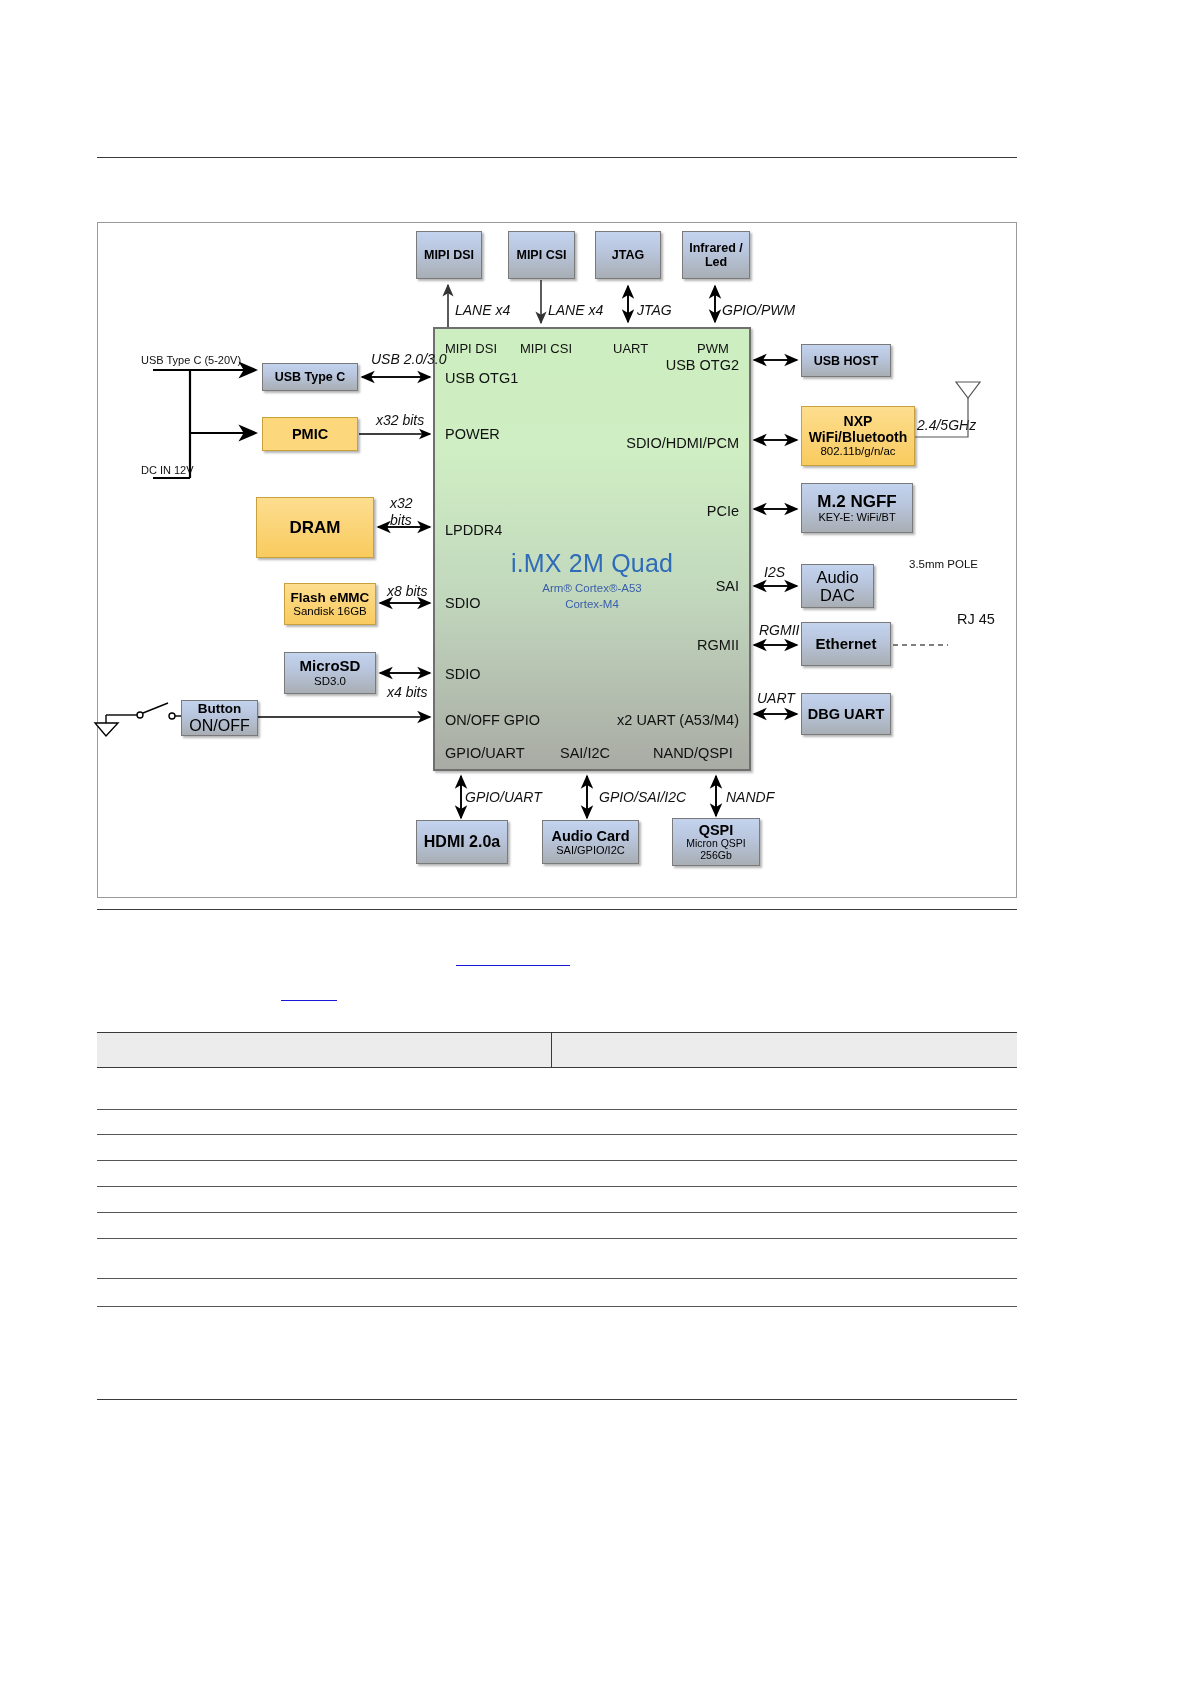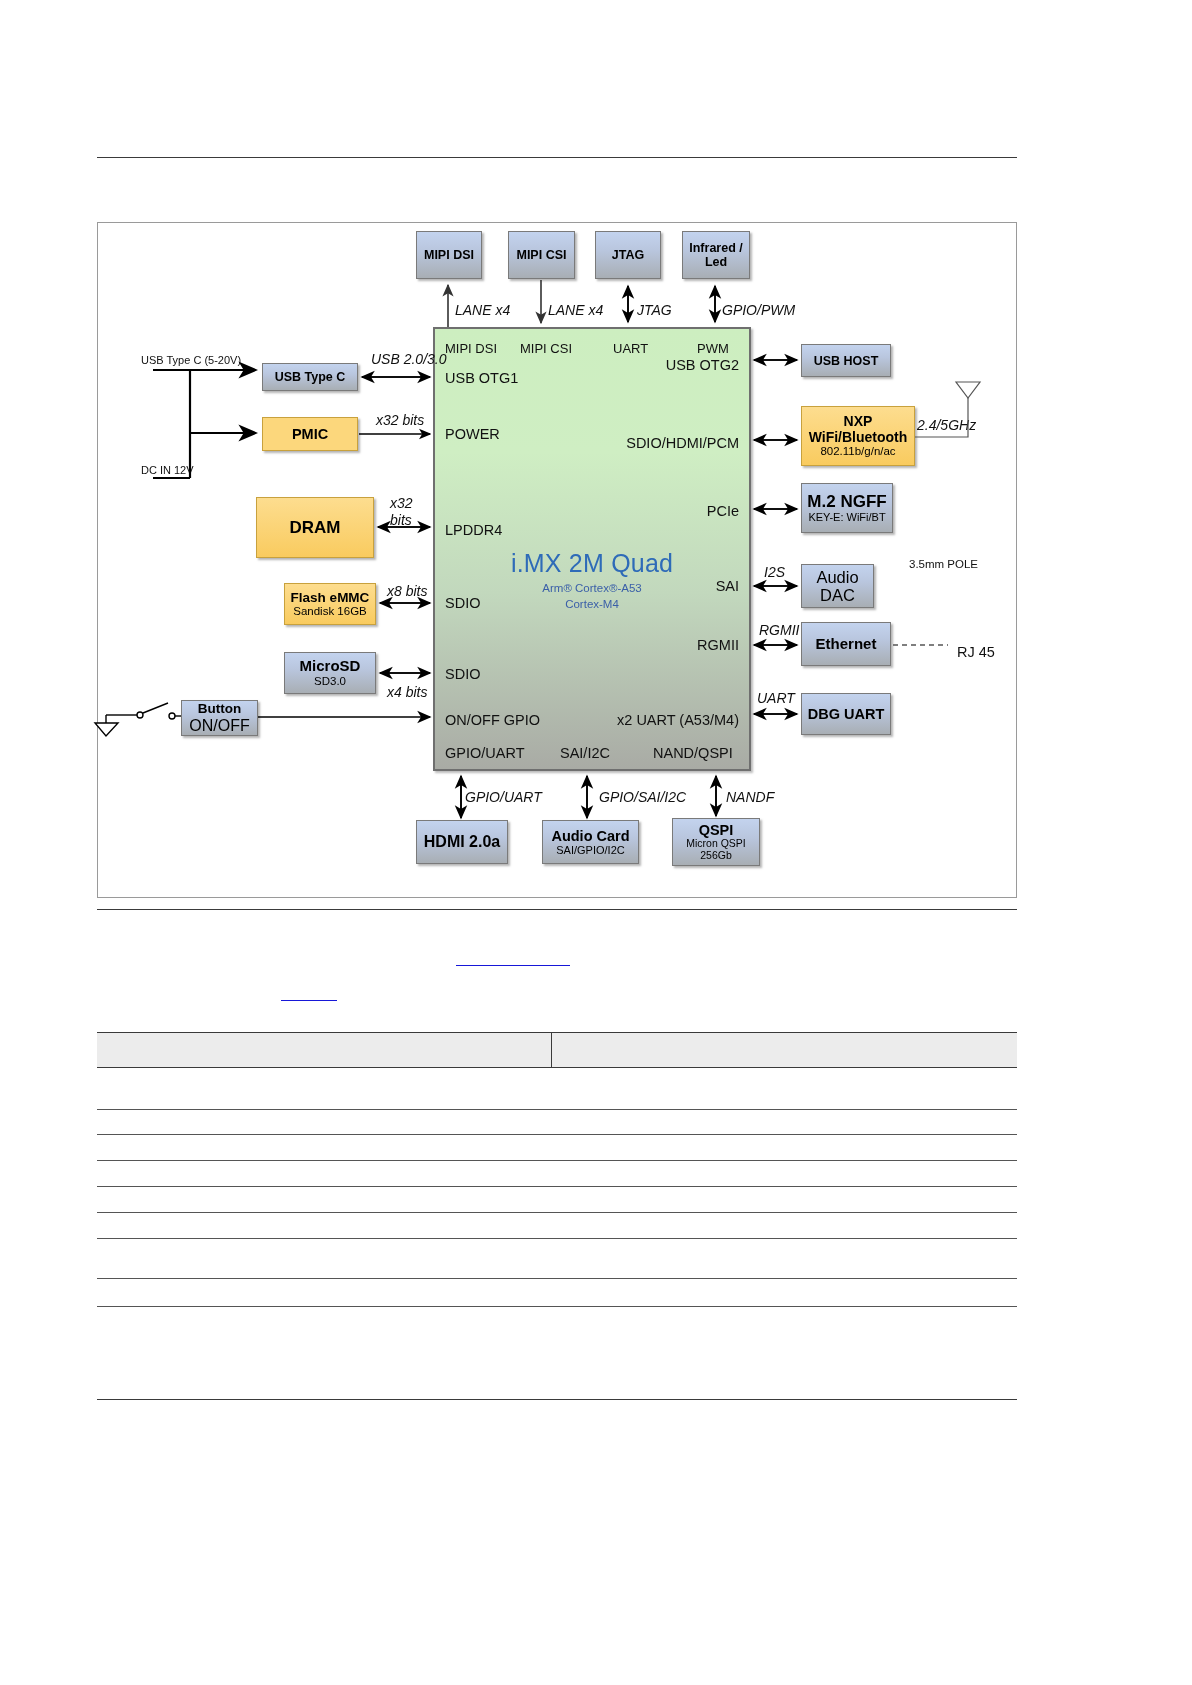--- a/index.html
+++ b/index.html
@@ -152,21 +152,21 @@
   </div>
 
   <div class="blk blue" style="left:801px; top:344px; width:90px; height:33px; font-size:12.5px;">
     <div class="t1">USB HOST</div>
   </div>
   <div class="blk yellow2" style="left:801px; top:406px; width:114px; height:60px; font-size:14px;justify-content:center;">
     <div class="t1">NXP</div>
     <div class="t1">WiFi/Bluetooth</div>
     <div class="t2" style="font-size:11.5px;">802.11b/g/n/ac</div>
   </div>
-  <div class="blk blue" style="left:801px; top:483px; width:92px; height:50px; font-size:17px;">
+  <div class="blk blue" style="left:801px; top:483px; width:112px; height:50px; font-size:17px;">
     <div class="t1">M.2 NGFF</div>
     <div class="t2" style="font-size:11px;">KEY-E: WiFi/BT</div>
   </div>
   <div class="blk blue" style="left:801px; top:564px; width:73px; height:44px; font-size:16.5px;">
     <div class="t2">Audio DAC</div>
   </div>
   <div class="blk blue" style="left:801px; top:622px; width:90px; height:44px; font-size:15px;">
     <div class="t1">Ethernet</div>
   </div>
   <div class="blk blue" style="left:801px; top:693px; width:90px; height:42px; font-size:14.5px;">
@@ -203,21 +203,21 @@
   <div class="ilabel" style="left:759px; top:622px;">RGMII</div>
   <div class="ilabel" style="left:757px; top:690px;">UART</div>
 
   <div class="ilabel" style="left:465px; top:789px;">GPIO/UART</div>
   <div class="ilabel" style="left:599px; top:789px;">GPIO/SAI/I2C</div>
   <div class="ilabel" style="left:726px; top:789px;">NANDF</div>
 
   <div class="plabel" style="left:141px; top:354px;">USB Type C (5-20V)</div>
   <div class="plabel" style="left:141px; top:464px;">DC IN 12V</div>
   <div class="plabel" style="left:909px; top:558px; font-size:11.5px;">3.5mm POLE</div>
-  <div class="plabel" style="left:957px; top:644px; font-size:14.5px;">RJ 45</div>
+  <div class="plabel" style="left:957px; top:611px; font-size:14.5px;">RJ 45</div>
 
   <svg class="wires">
     <defs>
       <marker id="ah" markerWidth="9" markerHeight="9" refX="8" refY="4.5" orient="auto">
         <path d="M0,0.6 L9,4.5 L0,8.4 L2.4,4.5 Z" fill="#000"></path>
       </marker>
       <marker id="ahs" markerWidth="8" markerHeight="8" refX="7.2" refY="4" orient="auto">
         <path d="M0,0.5 L8,4 L0,7.5 L2.1,4 Z" fill="#333"></path>
       </marker>
     </defs>

